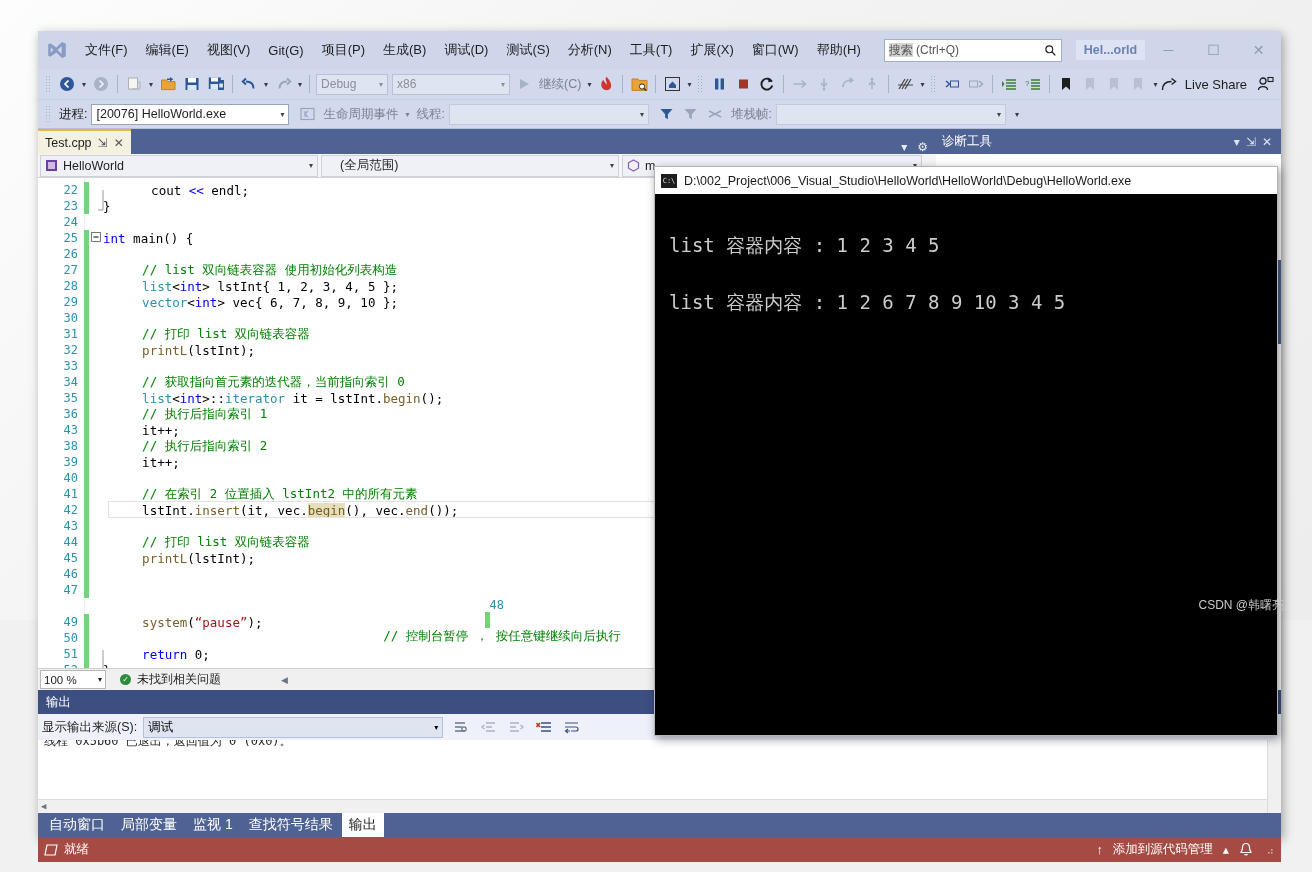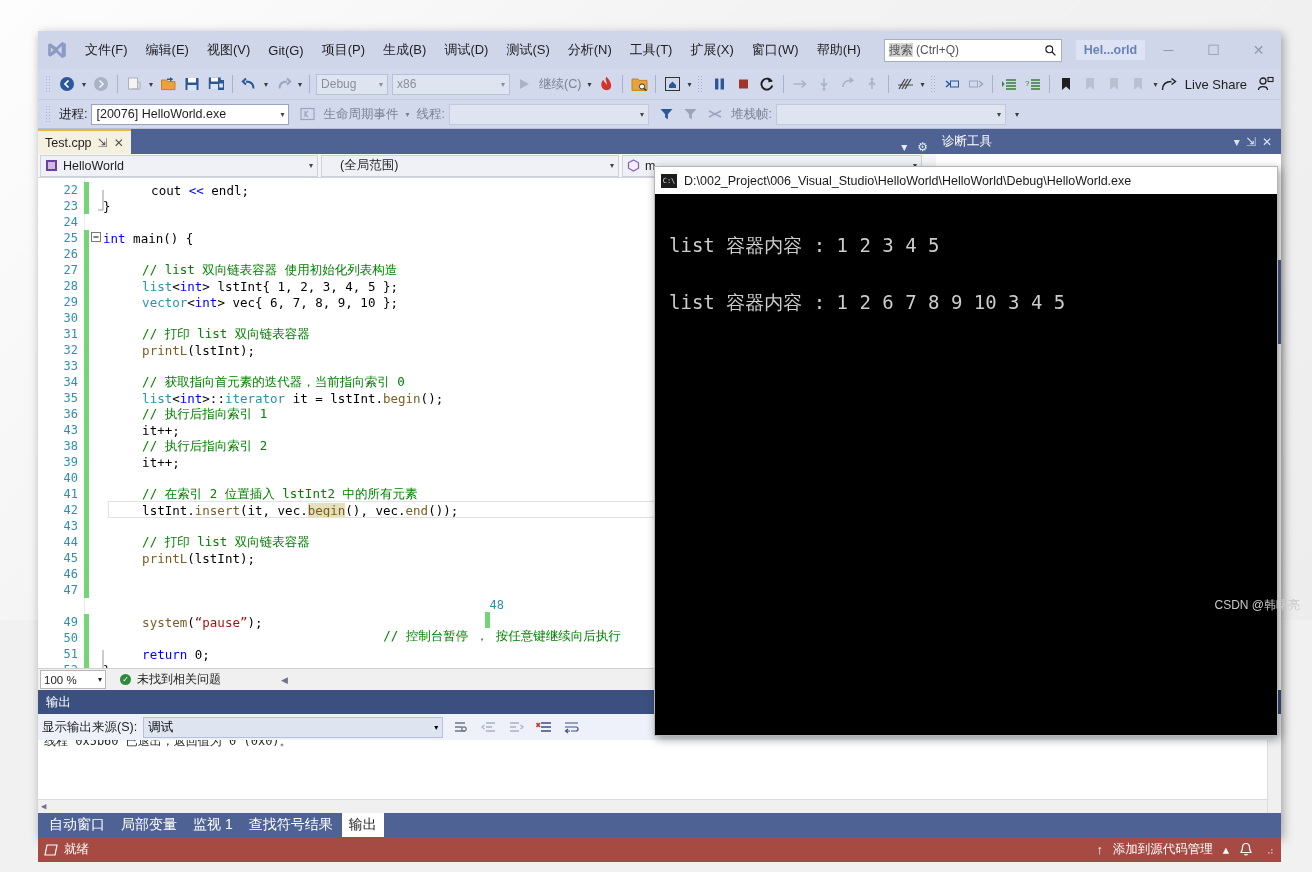--- a/index.html
+++ b/index.html
@@ -431,21 +431,21 @@
     display: inline-block;
     width: 9px; height: 4px;
     background: #cccccc;
     vertical-align: baseline;
     margin-left: 2px;
   }
 
   
   .watermark {
     position: absolute;
-    right: 12px; bottom: 6px;
+    right: 28px; bottom: 6px;
     font-size: 12px;
     color: #c9c9c9;
     font-family: "Liberation Sans", sans-serif;
     margin-left: 24px;
   }
 
   svg { display:block; }
 </style>
 </head>
 <body>

